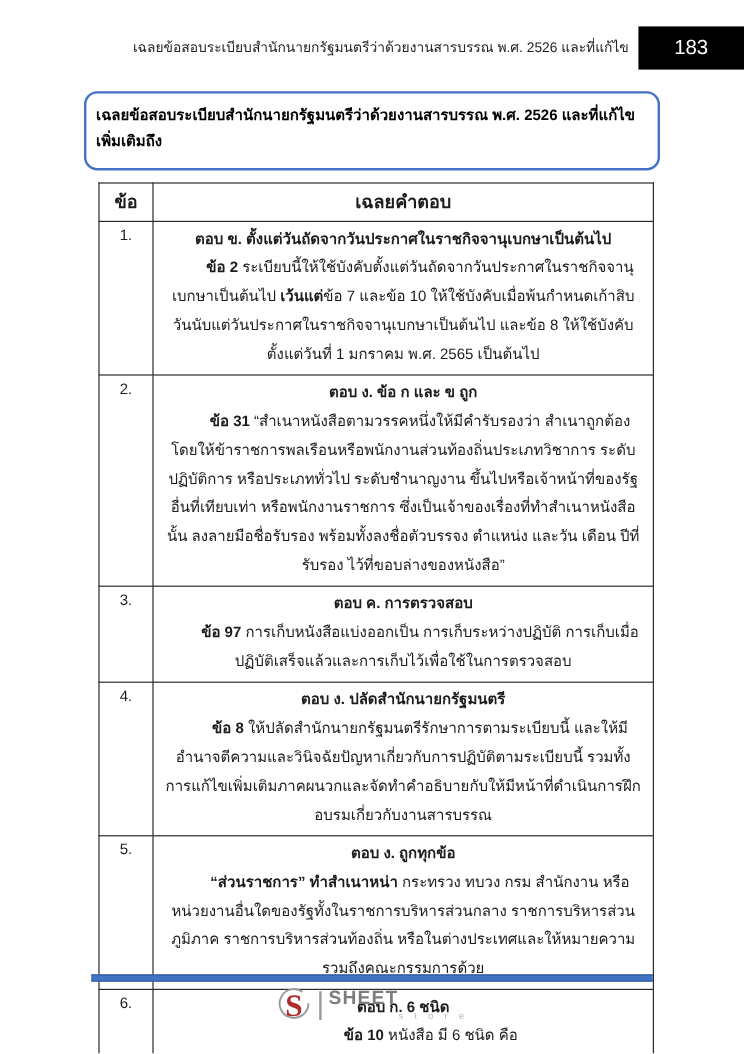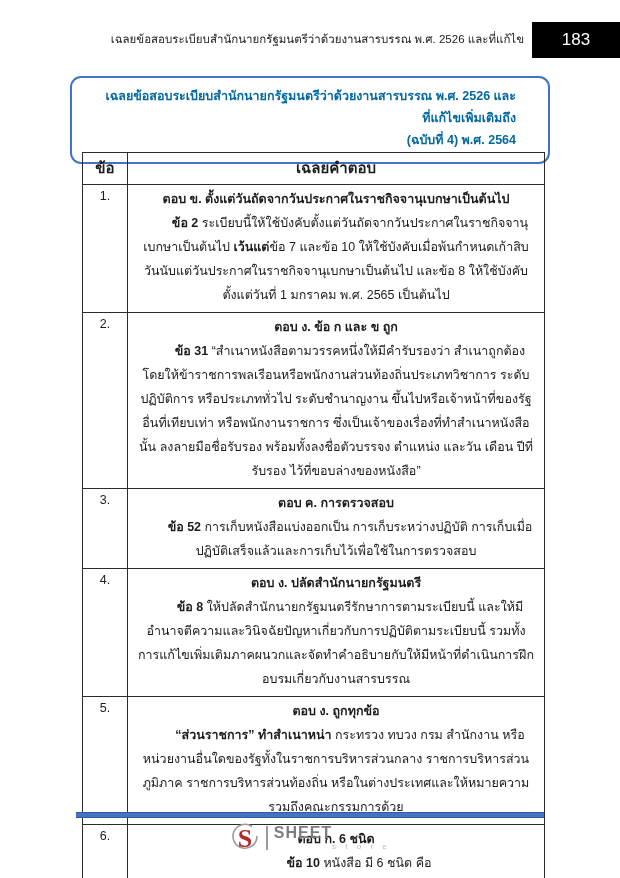--- a/index.html
+++ b/index.html
@@ -14,22 +14,22 @@
   }
   .page-num-box {
     position:absolute; top:22px; right:0; width:88px; height:36px;
     background:var(--page-box-bg,#000); color:var(--page-box-fg,#fff);
     display:flex; align-items:center; justify-content:center; font-size:17px;
   }
   
   .title-box {
     position:absolute; top:76px; left:70px; width:480px; box-sizing:border-box;
     border:2.5px solid var(--accent,#4472C4); border-radius:11px;
-    padding:8px 32px 10px; text-align:right; font-weight:bold;
-    font-size:12.5px; line-height:1.75; color:#0369a1;
+    padding:8px 8px 10px; text-align:left; font-weight:bold;
+    font-size:12.5px; line-height:1.75; color:#000000;
   }
   
   .answer-table {
     position:absolute; top:152px; left:82px; width:463px;
     border-collapse:collapse; font-size:12.5px; table-layout:fixed;
   }
   .answer-table th, .answer-table td { border:1px solid #2b2b2b; }
   .answer-table th {
     font-weight:bold; padding:3px 2px 4px; font-size:15px; text-align:center;
   }
@@ -67,21 +67,20 @@
 
 <div class="page">
 
   <div class="runhead-title">เฉลยข้อสอบระเบียบสำนักนายกรัฐมนตรีว่าด้วยงานสารบรรณ พ.ศ. 2526 และที่แก้ไข</div>
   <div class="page-num-box">
     <span>183</span>
   </div>
 
   <div class="title-box">
     <div>เฉลยข้อสอบระเบียบสำนักนายกรัฐมนตรีว่าด้วยงานสารบรรณ พ.ศ. 2526 และที่แก้ไขเพิ่มเติมถึง</div>
-    <div>(ฉบับที่ 4) พ.ศ. 2564</div>
   </div>
 
   <table class="answer-table">
     <thead>
       <tr>
         <th class="no-col">ข้อ</th>
         <th>เฉลยคำตอบ</th>
       </tr>
     </thead>
     <tbody>
@@ -96,21 +95,21 @@
           <td class="no-cell">2.</td>
           <td class="ans-cell">
             <p class="line ind-none"><b>ตอบ  ง. ข้อ ก และ ข ถูก</b></p>
             <p class="line ind-para"><b>ข้อ 31</b><span> “สำเนาหนังสือตามวรรคหนึ่งให้มีคำรับรองว่า สำเนาถูกต้อง โดยให้ข้าราชการพลเรือนหรือพนักงานส่วนท้องถิ่นประเภทวิชาการ ระดับปฏิบัติการ หรือประเภททั่วไป ระดับชำนาญงาน ขึ้นไปหรือเจ้าหน้าที่ของรัฐอื่นที่เทียบเท่า หรือพนักงานราชการ ซึ่งเป็นเจ้าของเรื่องที่ทำสำเนาหนังสือนั้น  ลงลายมือชื่อรับรอง พร้อมทั้งลงชื่อตัวบรรจง ตำแหน่ง และวัน เดือน ปีที่รับรอง ไว้ที่ขอบล่างของหนังสือ”</span></p>
           </td>
         </tr>
         <tr>
           <td class="no-cell">3.</td>
           <td class="ans-cell">
             <p class="line ind-none"><b>ตอบ ค. การตรวจสอบ</b></p>
-            <p class="line ind-para"><b>ข้อ 52</b><span> การเก็บหนังสือแบ่งออกเป็น การเก็บระหว่างปฏิบัติ การเก็บเมื่อปฏิบัติเสร็จแล้วและการเก็บไว้เพื่อใช้ในการตรวจสอบ</span></p>
+            <p class="line ind-para"><b>ข้อ 97</b><span> การเก็บหนังสือแบ่งออกเป็น การเก็บระหว่างปฏิบัติ การเก็บเมื่อปฏิบัติเสร็จแล้วและการเก็บไว้เพื่อใช้ในการตรวจสอบ</span></p>
           </td>
         </tr>
         <tr>
           <td class="no-cell">4.</td>
           <td class="ans-cell">
             <p class="line ind-none"><b>ตอบ ง. ปลัดสำนักนายกรัฐมนตรี</b></p>
             <p class="line ind-para"><b>ข้อ 8</b><span> ให้ปลัดสำนักนายกรัฐมนตรีรักษาการตามระเบียบนี้  และให้มีอำนาจตีความและวินิจฉัยปัญหาเกี่ยวกับการปฏิบัติตามระเบียบนี้  รวมทั้งการแก้ไขเพิ่มเติมภาคผนวกและจัดทำคำอธิบายกับให้มีหน้าที่ดำเนินการฝึกอบรมเกี่ยวกับงานสารบรรณ</span></p>
           </td>
         </tr>
         <tr>

